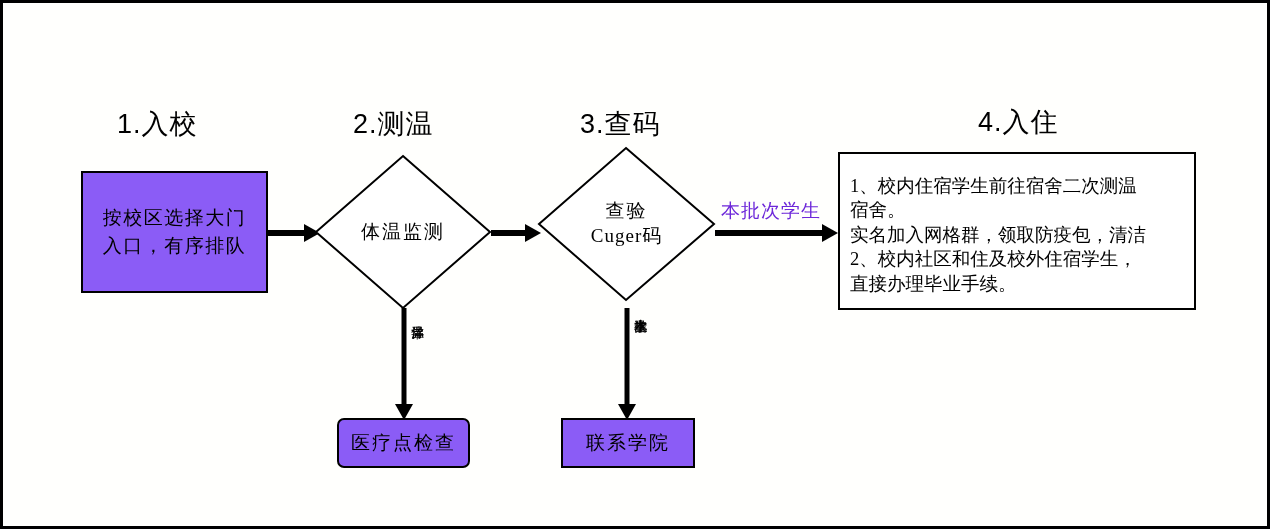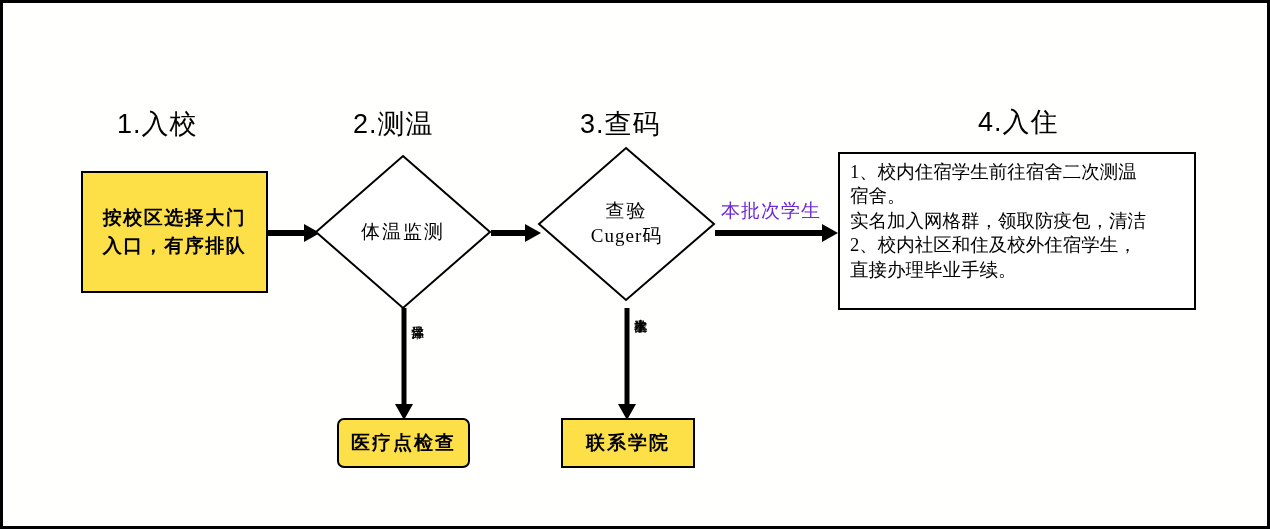--- a/index.html
+++ b/index.html
@@ -29,28 +29,27 @@
     white-space: nowrap;
     letter-spacing: 1px;
     font-family: "Liberation Sans", "DejaVu Sans", sans-serif;
     font-weight: 400;
   }
 
   
   .node-box {
     position: absolute;
     border: 2px solid #000;
-    background: #fde047;
+    background: #8b5cf6;
     box-sizing: border-box;
     display: flex;
     align-items: center;
     justify-content: center;
     text-align: left;
     color: #000;
-    font-weight: bold;
   }
   .node-box .box-text {
     font-size: 20px;
     line-height: 1.45;
     letter-spacing: 1px;
     white-space: pre-line;
   }
 
   
   #entry-box { left: 78px; top: 168px; width: 187px; height: 122px; }
@@ -63,21 +62,21 @@
   .small-box .box-text { font-size: 19px; letter-spacing: 2px; }
 
   
   #info-box {
     position: absolute;
     left: 835px; top: 149px;
     width: 358px; height: 158px;
     border: 2px solid #000;
     background: #fff;
     box-sizing: border-box;
-    padding: 6px 8px 6px 10px;
+    padding: 20px 8px 6px 10px;
     color: #000;
   }
   #info-box .info-line {
     font-size: 18.5px;
     line-height: 1.32;
     letter-spacing: 0px;
     white-space: nowrap;
   }
 
   

